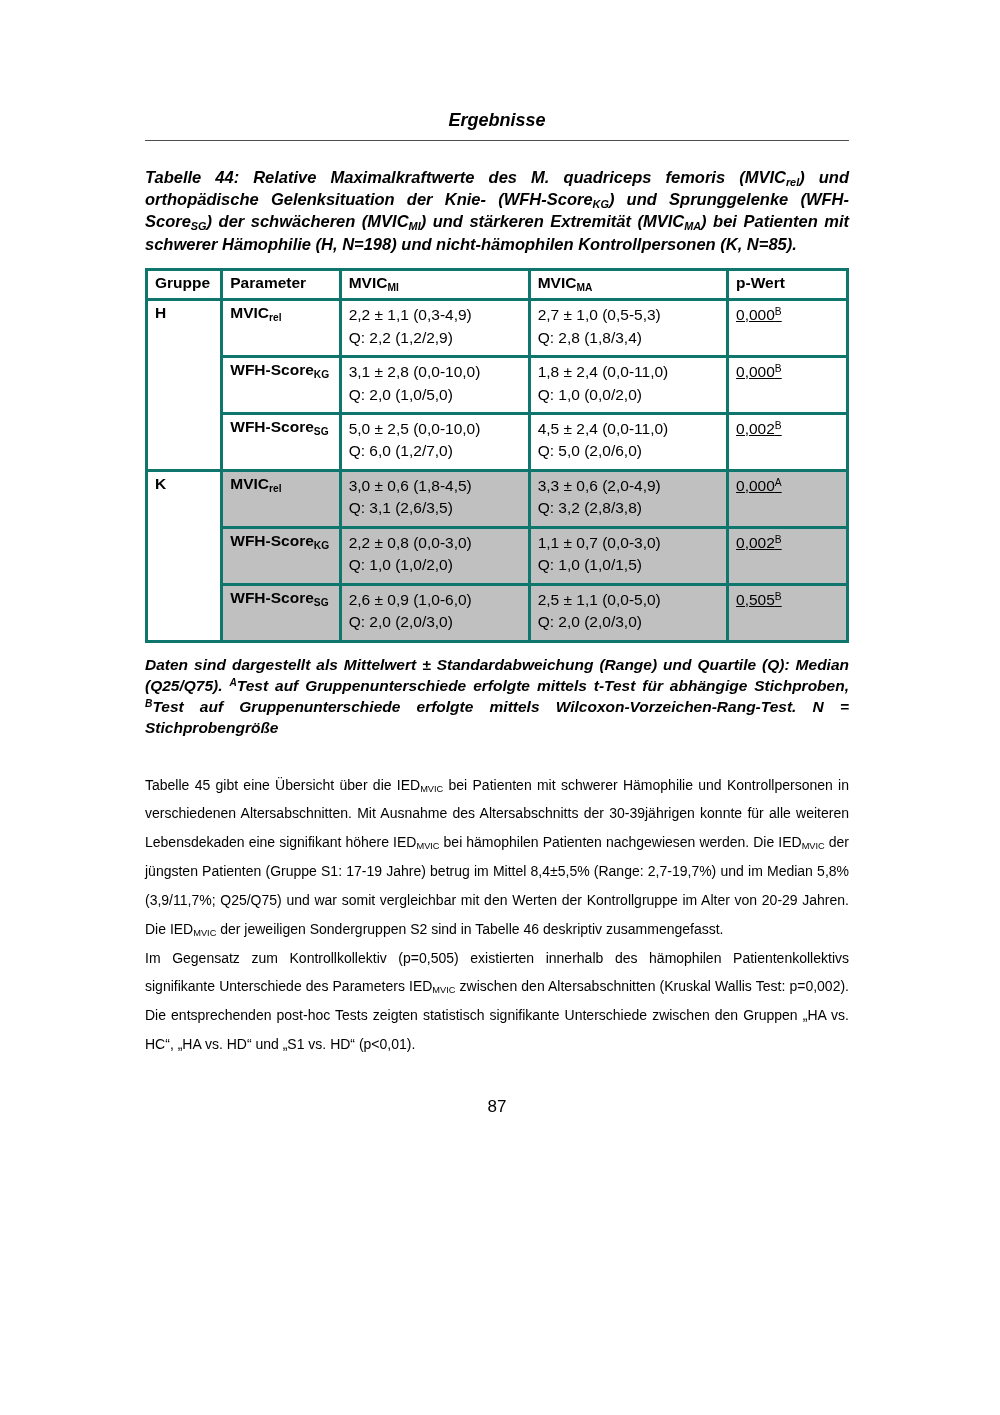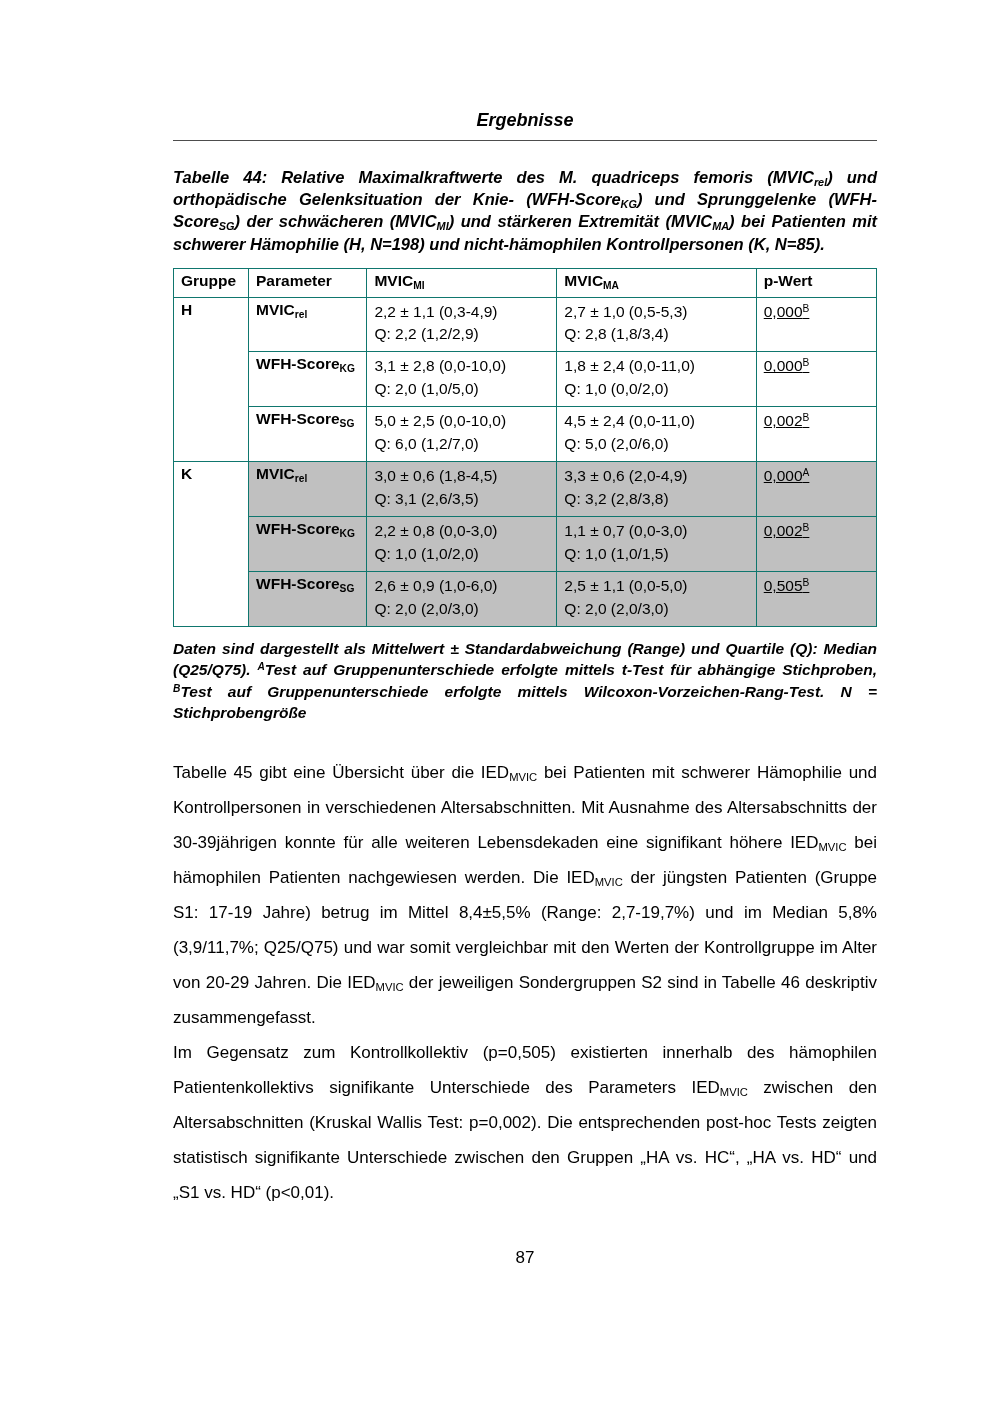--- a/index.html
+++ b/index.html
@@ -8,21 +8,20 @@
     width: 1000px;
     height: 1415px;
     overflow: hidden;
     position: relative;
     color: #000;
     font-family: "Liberation Sans", sans-serif;
   }
   .page {
     padding: 110px 95px 0 145px;
     width: 944px;
-    margin-left: 28px;
   }
 
   
   .running-header-text {
     text-align: center;
     font-weight: bold;
     font-style: italic;
     font-size: 18px;
   }
   .header-rule {
@@ -42,21 +41,21 @@
   }
 
   
   .data-table {
     margin-top: 12px;
     border-collapse: collapse;
     width: 100%;
     font-size: 15.5px;
   }
   .data-table th, .data-table td {
-    border: 1px solid #0f766e;
+    border: 3px solid #0f766e;
     padding: 3px 6px 6px 7px;
     text-align: left;
     vertical-align: top;
   }
   .data-table thead th {
     font-weight: bold;
     height: 29px;
   }
   .gruppe-cell { font-weight: bold; background: #ffffff; }
   .param-cell { font-weight: bold; }
@@ -82,21 +81,21 @@
   
   .section-heading {
     margin-top: 78px;
     font-size: 17.5px;
     font-weight: bold;
   }
 
   
   .body-paragraph {
     margin-top: 32px;
-    font-size: 17px;
+    font-size: 14px;
     line-height: 2.06;
     text-align: justify;
   }
   .body-paragraph + .body-paragraph { margin-top: 0; }
 
   
   .page-number {
     margin-top: 38px;
     text-align: center;
     font-size: 17px;

